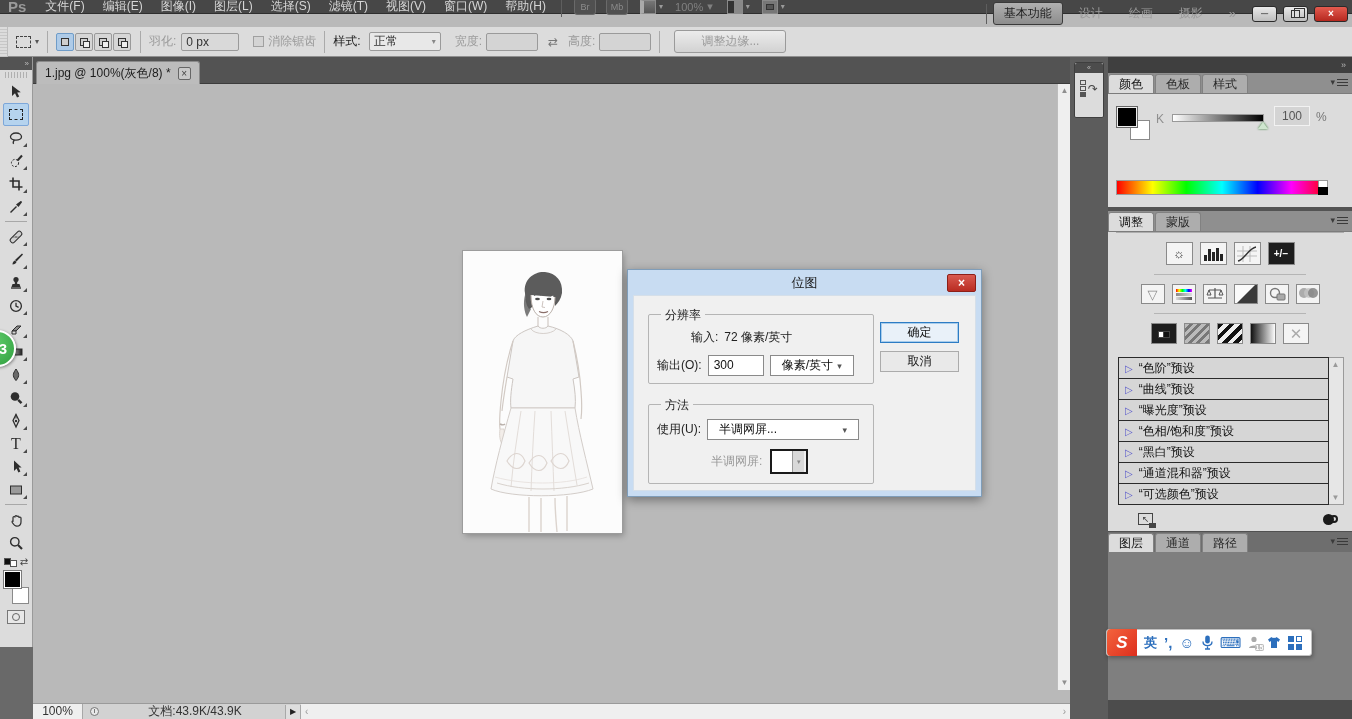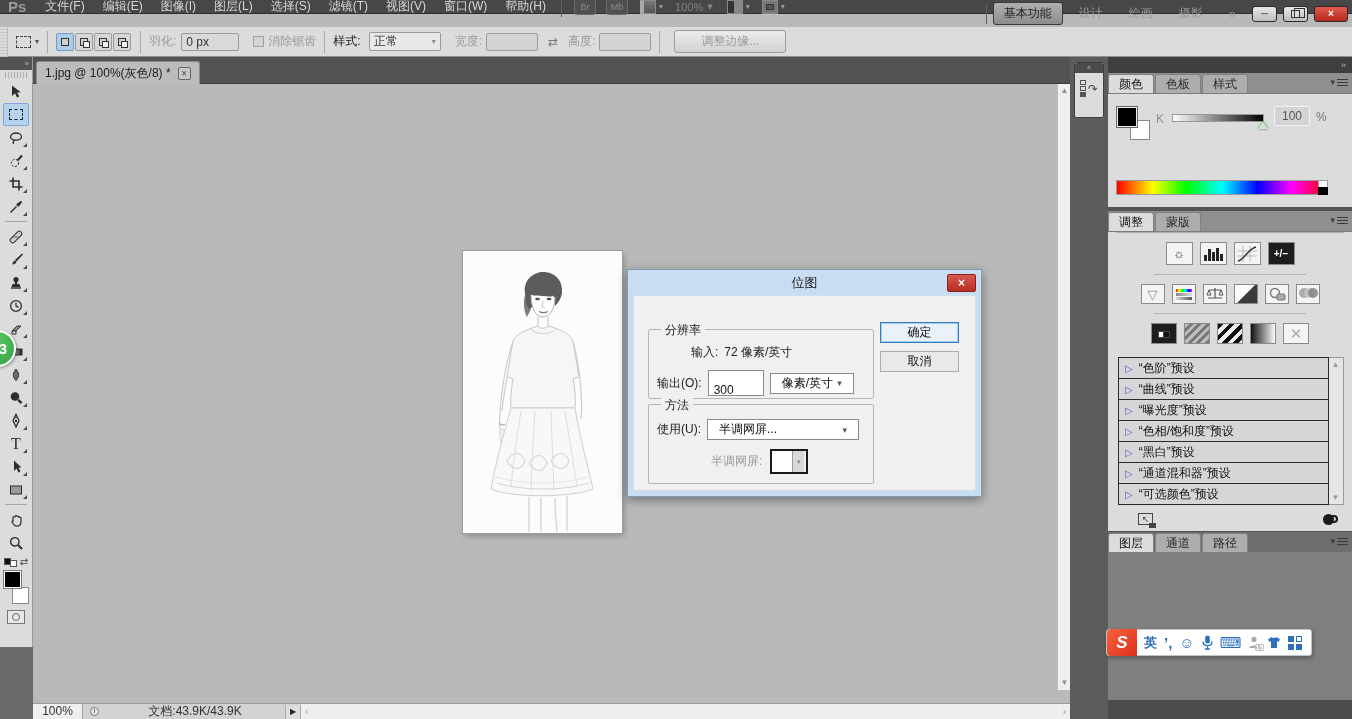--- a/index.html
+++ b/index.html
@@ -158,21 +158,21 @@
 
   
   .dialog { left:627px; top:269px; width:355px; height:228px; background:#c8dcf2; border:1px solid #7f9db9; box-shadow:0 3px 10px rgba(0,0,0,.4); }
   .dlg-title { height:25px; text-align:center; line-height:25px; color:#1a1a1a; font-size:13px; }
   .dlg-close { position:absolute; right:5px; top:4px; width:29px; height:18px; background:linear-gradient(#d95a50,#b92c22); border:1px solid #8d1f18; border-radius:2px; color:#fff; text-align:center; line-height:16px; font-weight:bold; font-size:12px; }
   .dlg-body { position:absolute; left:5px; right:5px; top:25px; bottom:5px; background:#f0f0f0; border:1px solid #d5dfe9; }
   .grp { position:absolute; left:14px; width:226px; border:1px solid #b5b5b5; border-radius:2px; }
   .grp-label { position:absolute; left:12px; top:-8px; background:#f0f0f0; padding:0 4px; color:#222; }
   .fld-label { color:#222; }
   .gray-label { color:#9a9a9a; }
-  .txt-input { background:#fff; border:1px solid #8a8a8a; color:#111; padding:12px 5px; }
+  .txt-input { background:#fff; border:1px solid #8a8a8a; color:#111; padding:2px 5px; }
   .combo { background:#fff; border:1px solid #8a8a8a; color:#111; display:flex; align-items:center; justify-content:space-between; padding:2px 11px; }
   .combo .car { color:#555; font-size:9px; }
   .dlg-btn { position:absolute; right:16px; width:79px; height:21px; background:#e9e9e9; border:1px solid #ababab; text-align:center; line-height:19px; color:#111; }
   .dlg-btn.primary { border:1px solid #2d7cc4; box-shadow:0 0 0 1px #a8cdec inset; background:#e9f1f9; }
   .pattern-ctl { display:flex; border:2px solid #1a1a1a; width:38px; height:25px; }
   .pattern-ctl .sw { width:20px; background:#fff; }
   .pattern-ctl .dd { width:12px; background:#d9d9d9; border-left:1px solid #9a9a9a; color:#8a8a8a; font-size:7px; text-align:center; line-height:21px; }
 
   
   .badge3 { left:-21px; top:330px; width:37px; height:37px; border-radius:50%; background:radial-gradient(circle at 35% 30%,#63cf6e,#2f9e3e); border:2px solid #fff; box-shadow:1px 1px 3px rgba(0,0,0,.4); color:#fff; font-weight:bold; font-size:15px; text-align:right; line-height:33px; padding-right:7px; }
@@ -679,21 +679,21 @@
           <i></i>
         </span>
       </span>
   </div>
 
   <div class="abs dialog">
     <div class="dlg-title">位图</div>
     <span class="dlg-close">×</span>
     <div class="dlg-body">
 
-      <div class="grp" style="top:33px; height:70px;">
+      <div class="grp" style="top:18px; height:70px;">
         <span class="grp-label">分辨率</span>
         <div style="position:absolute; left:42px; top:14px; display:flex; gap:6px;">
           <span class="fld-label">输入:</span>
           <span class="fld-label">72 像素/英寸</span>
         </div>
         <div style="position:absolute; left:8px; top:40px; display:flex; align-items:center; gap:6px;">
           <span class="fld-label">输出(O):</span>
           <span class="txt-input" style="width:56px;height:21px;">300</span>
           <span class="combo" style="width:84px;height:21px;">
             <span>像素/英寸</span>

